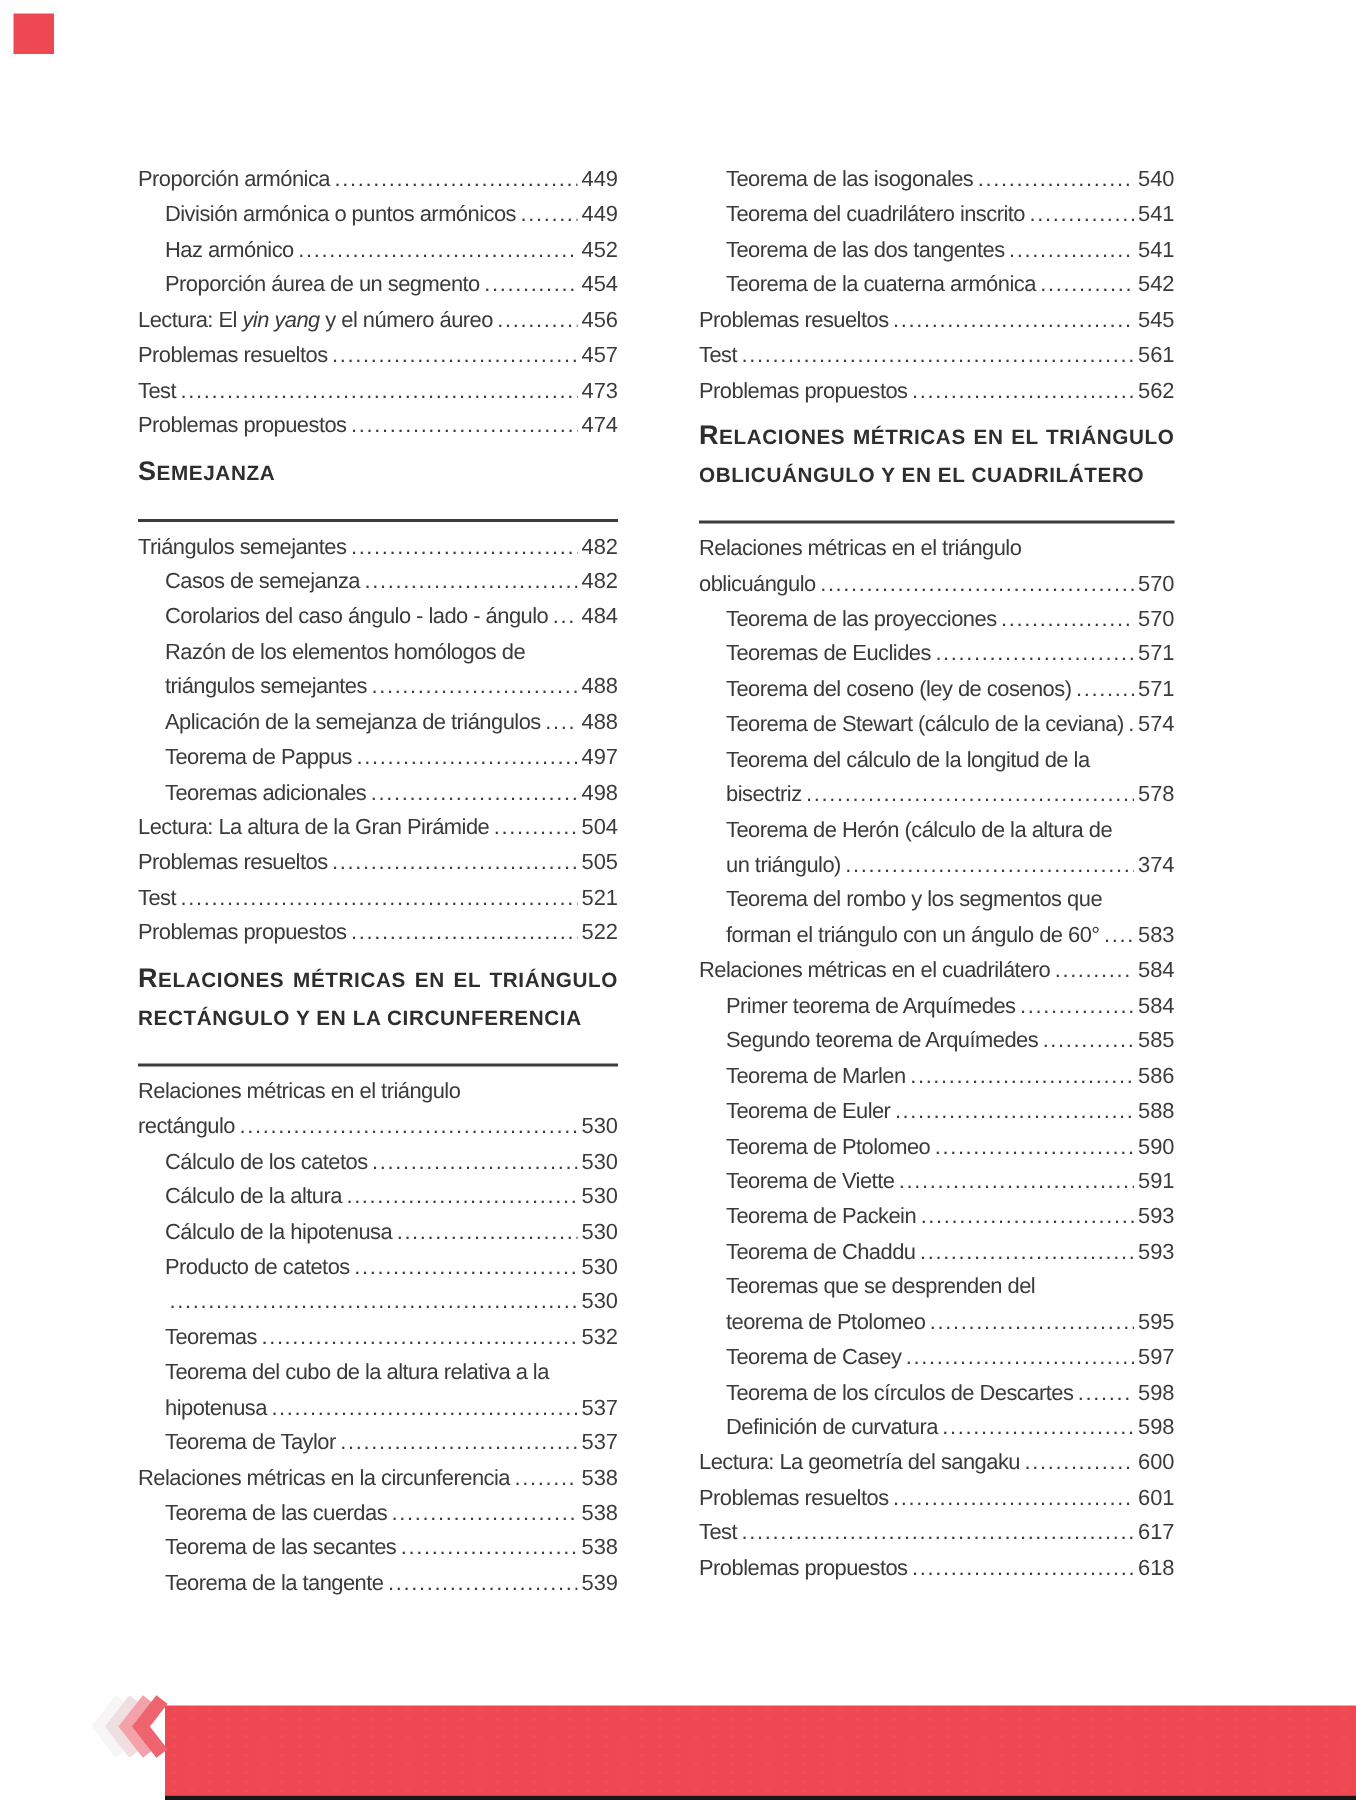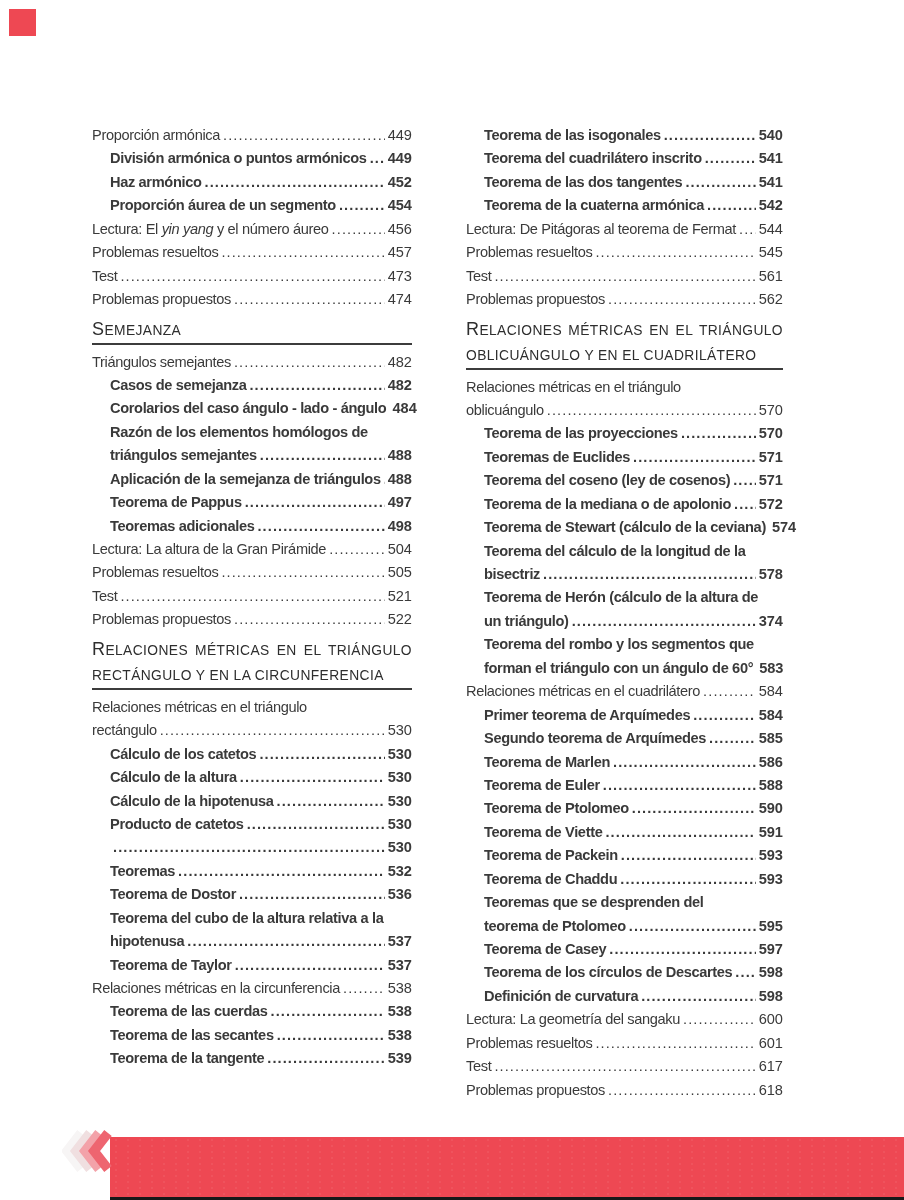--- a/index.html
+++ b/index.html
@@ -6,40 +6,40 @@
   .page {
     position:relative; width:904px; height:1200px; background:var(--page-bg,#fff);
     overflow:hidden; font-family:"Liberation Sans","DejaVu Sans",sans-serif;
     color:var(--text,#3a3a3a);
   }
   .corner-square {
     position:absolute; left:9px; top:9px; width:27px; height:27px;
     background:var(--accent,#ee4853);
   }
   .col {
-    position:absolute; top:124px; font-size:14.6px; letter-spacing:-0.35px;
+    position:absolute; top:109px; font-size:14.6px; letter-spacing:-0.35px;
     line-height:23.45px;
   }
   .col-left  { left:92px;  width:320px; }
   .col-right { left:466px; width:317px; }
   .row { display:flex; align-items:baseline; white-space:nowrap; height:23.45px; }
-  .lvl1 { padding-left:18px;font-weight:bold; }
+  .lvl1 { padding-left:18px; }
   .label { flex:0 0 auto; }
   .label i { font-style:italic; }
   .leader {
     flex:1 1 0; min-width:0; overflow:hidden; margin:0 3px;
     letter-spacing:1.1px; color:var(--text,#3a3a3a);
   }
   .leader::before { content:"................................................................................................"; }
   .pagenum { flex:0 0 auto; letter-spacing:0; }
   .heading {
-    font-weight:normal; text-transform:uppercase; text-align:justify;
+    font-weight:bold; text-transform:uppercase; text-align:justify;
     font-size:13.8px; letter-spacing:0.4px; line-height:25px;
     color:var(--heading,#2e2e2e);
-    margin:5px 0 6px 0; padding-bottom:0;
+    margin:5px 0 6px 0; padding-bottom:18px;
     border-bottom:2px solid var(--rule,#3c3c3c);
   }
   .heading::first-letter { font-size:18px; }
   .bottom-band {
     position:absolute; left:110px; right:0; top:1137px; bottom:3px;
     background:var(--accent,#ee4853);
     background-image:radial-gradient(rgba(255,255,255,0.06) 1.2px, transparent 1.4px);
     background-size:12px 6px;
   }
   .bottom-edge {
@@ -192,25 +192,20 @@
         <div class="row lvl1">
           <span class="leader"></span>
           <span class="pagenum">530</span>
         </div>
         <div class="row lvl1">
           <span class="label">Teoremas</span>
           <span class="leader"></span>
           <span class="pagenum">532</span>
         </div>
         <div class="row lvl1">
-          <span class="label">Teorema de Dostor</span>
-          <span class="leader"></span>
-          <span class="pagenum">536</span>
-        </div>
-        <div class="row lvl1">
           <span class="label">Teorema del cubo de la altura relativa a la</span>
         </div>
         <div class="row lvl1">
           <span class="label">hipotenusa</span>
           <span class="leader"></span>
           <span class="pagenum">537</span>
         </div>
         <div class="row lvl1">
           <span class="label">Teorema de Taylor</span>
           <span class="leader"></span>
@@ -254,25 +249,20 @@
           <span class="label">Teorema de las dos tangentes</span>
           <span class="leader"></span>
           <span class="pagenum">541</span>
         </div>
         <div class="row lvl1">
           <span class="label">Teorema de la cuaterna armónica</span>
           <span class="leader"></span>
           <span class="pagenum">542</span>
         </div>
         <div class="row lvl0">
-          <span class="label">Lectura: De Pitágoras al teorema de Fermat</span>
-          <span class="leader"></span>
-          <span class="pagenum">544</span>
-        </div>
-        <div class="row lvl0">
           <span class="label">Problemas resueltos</span>
           <span class="leader"></span>
           <span class="pagenum">545</span>
         </div>
         <div class="row lvl0">
           <span class="label">Test</span>
           <span class="leader"></span>
           <span class="pagenum">561</span>
         </div>
         <div class="row lvl0">
@@ -298,25 +288,20 @@
         </div>
         <div class="row lvl1">
           <span class="label">Teoremas de Euclides</span>
           <span class="leader"></span>
           <span class="pagenum">571</span>
         </div>
         <div class="row lvl1">
           <span class="label">Teorema del coseno (ley de cosenos)</span>
           <span class="leader"></span>
           <span class="pagenum">571</span>
-        </div>
-        <div class="row lvl1">
-          <span class="label">Teorema de la mediana o de apolonio</span>
-          <span class="leader"></span>
-          <span class="pagenum">572</span>
         </div>
         <div class="row lvl1">
           <span class="label">Teorema de Stewart (cálculo de la ceviana)</span>
           <span class="leader"></span>
           <span class="pagenum">574</span>
         </div>
         <div class="row lvl1">
           <span class="label">Teorema del cálculo de la longitud de la</span>
         </div>
         <div class="row lvl1">

